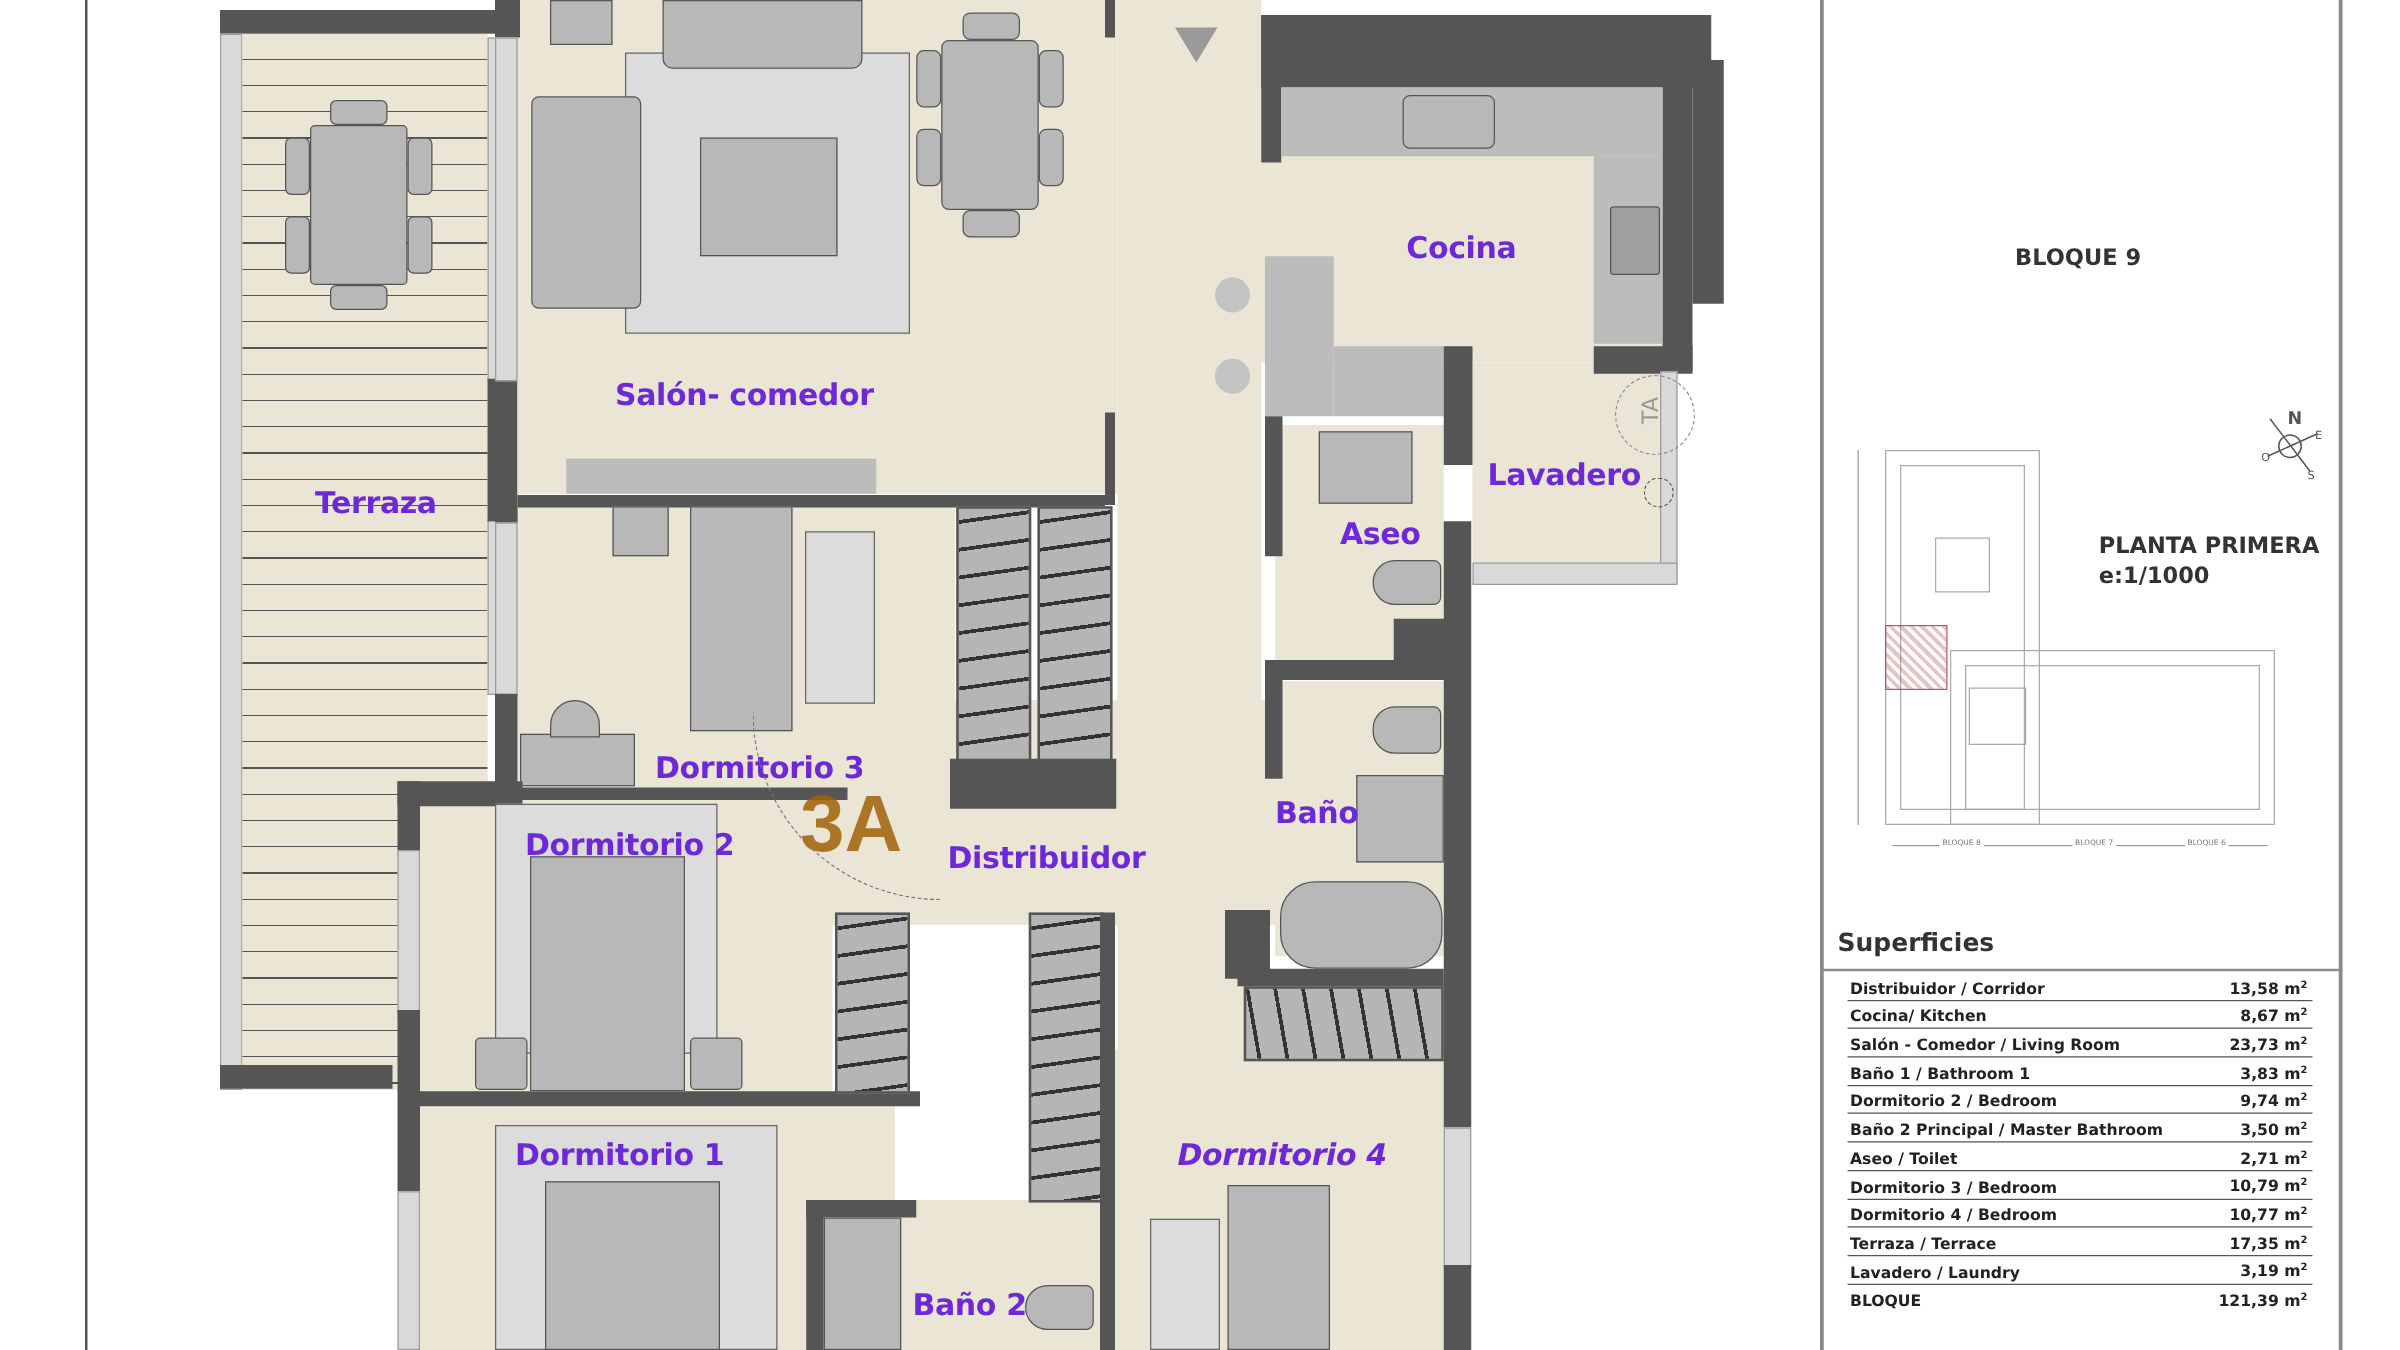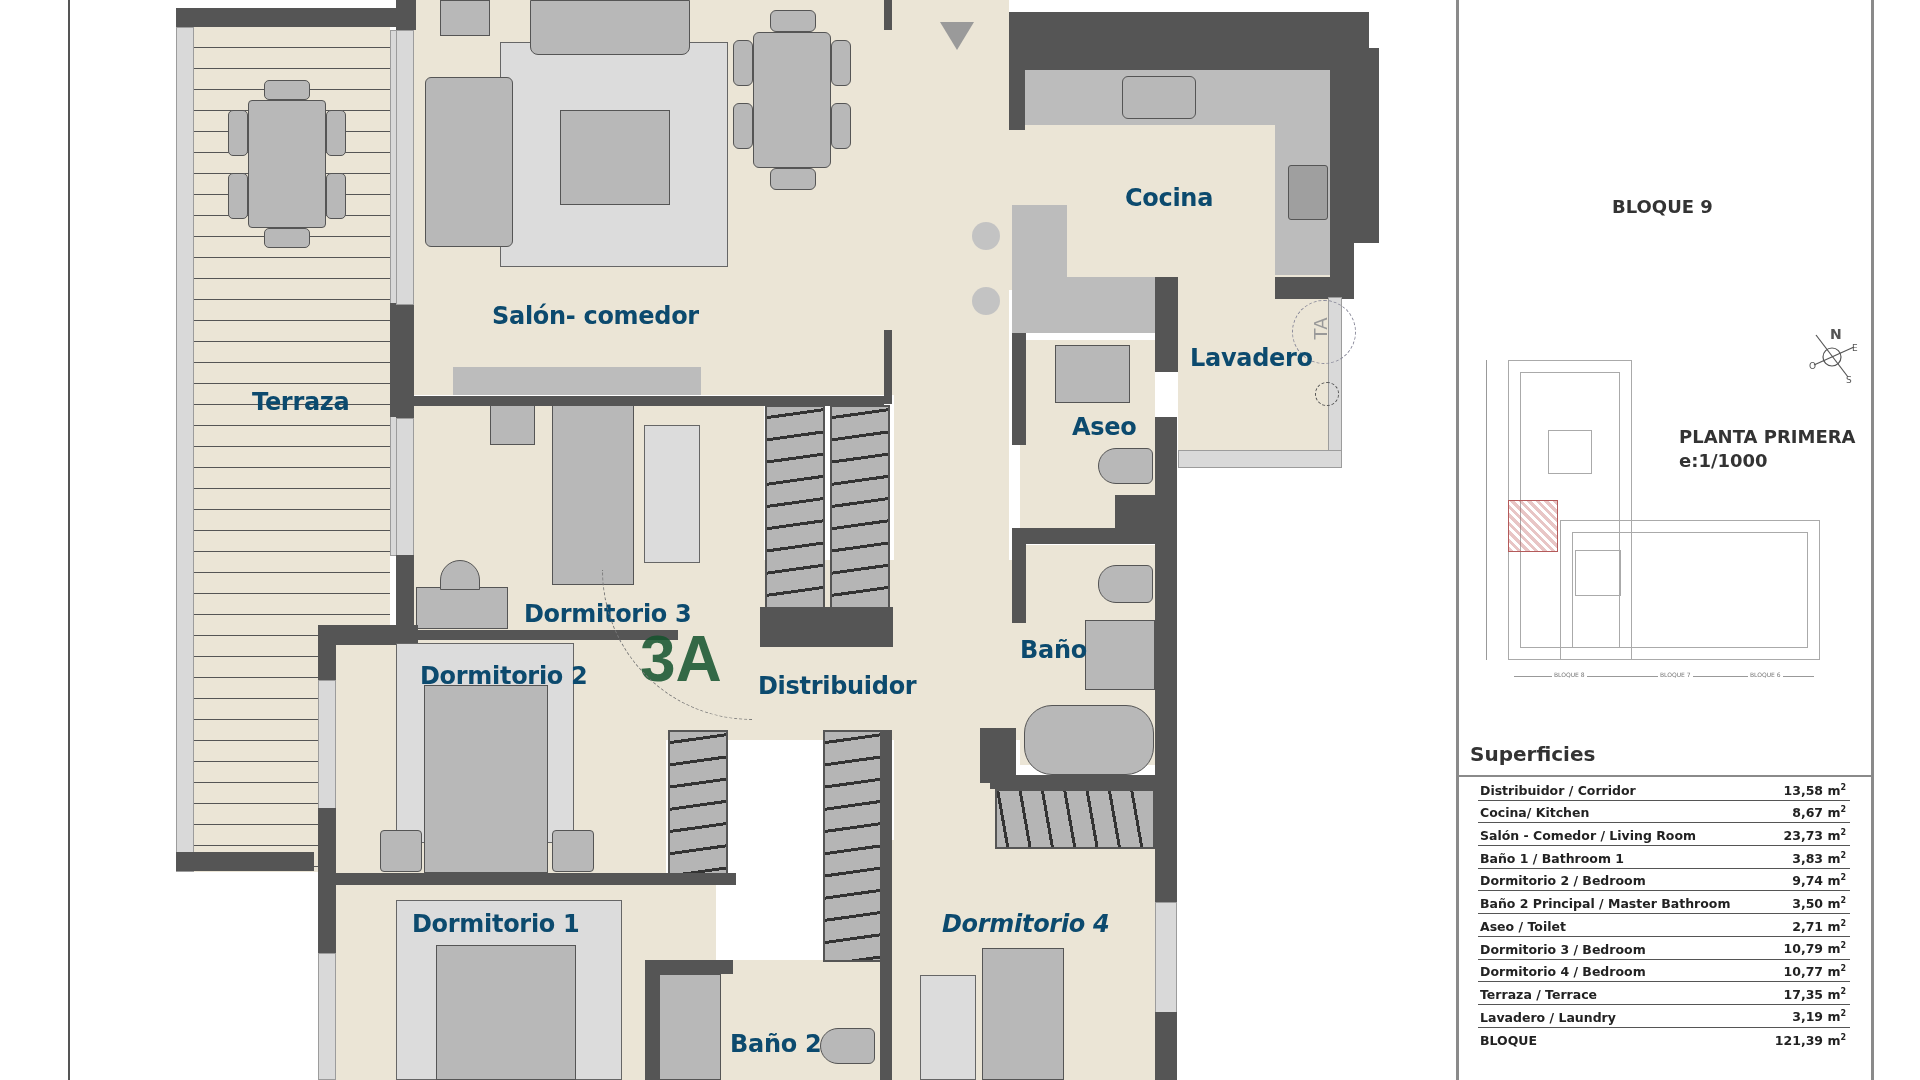--- a/index.html
+++ b/index.html
@@ -4,22 +4,22 @@
 <style>
   html,body{margin:0;padding:0;}
   body{width:1920px;height:1080px;background:#ffffff;position:relative;overflow:hidden;font-family:"DejaVu Sans",sans-serif;}
   .abs{position:absolute;box-sizing:border-box;}
   .wall{position:absolute;background:#555555;}
   .floor{position:absolute;background:#ebe5d6;}
   .glass{position:absolute;background:#d9d9d9;border:1px solid #9c9c9c;box-sizing:border-box;}
   .furn{position:absolute;background:#b8b8b8;border:1.5px solid #555;box-sizing:border-box;}
   .furn-light{position:absolute;background:#dcdcdc;border:1.5px solid #666;box-sizing:border-box;}
   .counter{position:absolute;background:#bcbcbc;}
-  .room-label{position:absolute;font-family:"DejaVu Sans",sans-serif;font-weight:bold;font-size:24px;color:#0c4a6e;white-space:nowrap;letter-spacing:-0.3px;}
-  .unit-mark{position:absolute;font-family:"Liberation Sans",sans-serif;font-weight:bold;font-size:64px;color:#14532d;opacity:.85;}
+  .room-label{position:absolute;font-family:"DejaVu Sans",sans-serif;font-weight:bold;font-size:24px;color:#6d28d9;white-space:nowrap;letter-spacing:-0.3px;}
+  .unit-mark{position:absolute;font-family:"Liberation Sans",sans-serif;font-weight:bold;font-size:64px;color:#a16207;opacity:.85;}
   .wardrobe{position:absolute;background:#b5b5b5;border:2px solid #555;box-sizing:border-box;
     background-image:repeating-linear-gradient(172deg, transparent 0 9px, #333 9px 12px, transparent 12px 22px);}
   .wardrobe-h{position:absolute;background:#b5b5b5;border:2px solid #555;box-sizing:border-box;
     background-image:repeating-linear-gradient(80deg, transparent 0 9px, #333 9px 12px, transparent 12px 22px);}
   .door-arc{position:absolute;border:1px dashed #777;box-sizing:border-box;}
   .terrace-deck{position:absolute;background:#ebe5d6;
     background-image:repeating-linear-gradient(180deg, #ebe5d6 0 20px, #555 20px 21px);}
   
   .panel-frame{position:absolute;left:1456px;top:0;width:418px;height:1080px;border-left:3px solid #8a8a8a;border-right:3px solid #8a8a8a;box-sizing:border-box;}
   .panel-title{position:absolute;font-family:"DejaVu Sans",sans-serif;font-weight:bold;color:#333;}
@@ -92,21 +92,21 @@
   <div class="abs" style="left:972px;top:287px;width:28px;height:28px;border-radius:50%;background:#c3c3c3;"></div>
   <div class="room-label" style="left:1125px;top:184px;">Cocina</div>
   <div class="abs" style="left:940px;top:22px;width:0;height:0;border-left:17px solid transparent;border-right:17px solid transparent;border-top:28px solid #9a9a9a;"></div>
 
   <div class="wall" style="left:1155px;top:277px;width:23px;height:95px;"></div>
   <div class="glass" style="left:1328px;top:297px;width:14px;height:170px;"></div>
   <div class="glass" style="left:1178px;top:450px;width:164px;height:18px;"></div>
   <div class="abs" style="left:1292px;top:300px;width:64px;height:64px;border-radius:50%;border:1px dashed #889;"></div>
   <div class="abs" style="left:1310px;top:318px;font-size:18px;color:#999;transform:rotate(-90deg);font-family:'DejaVu Sans',sans-serif;">TA</div>
   <div class="abs" style="left:1315px;top:382px;width:24px;height:24px;border-radius:50%;border:1px dashed #555;"></div>
-  <div class="room-label" style="left:1190px;top:344px;">Lavadero</div>
+  <div class="room-label" style="left:1190px;top:366px;">Lavadero</div>
 
   <div class="wall" style="left:1012px;top:333px;width:14px;height:112px;"></div>
   <div class="wall" style="left:1012px;top:528px;width:14px;height:95px;"></div>
   <div class="wall" style="left:1024px;top:528px;width:134px;height:16px;"></div>
   <div class="wall" style="left:1155px;top:417px;width:22px;height:485px;"></div>
   <div class="wall" style="left:1115px;top:495px;width:42px;height:35px;"></div>
   <div class="furn" style="left:1055px;top:345px;width:75px;height:58px;"></div>
   <div class="furn" style="left:1098px;top:448px;width:55px;height:36px;border-radius:18px 6px 6px 18px;"></div>
   <div class="room-label" style="left:1072px;top:413px;">Aseo</div>
   <div class="furn" style="left:1098px;top:565px;width:55px;height:38px;border-radius:18px 6px 6px 18px;"></div>

